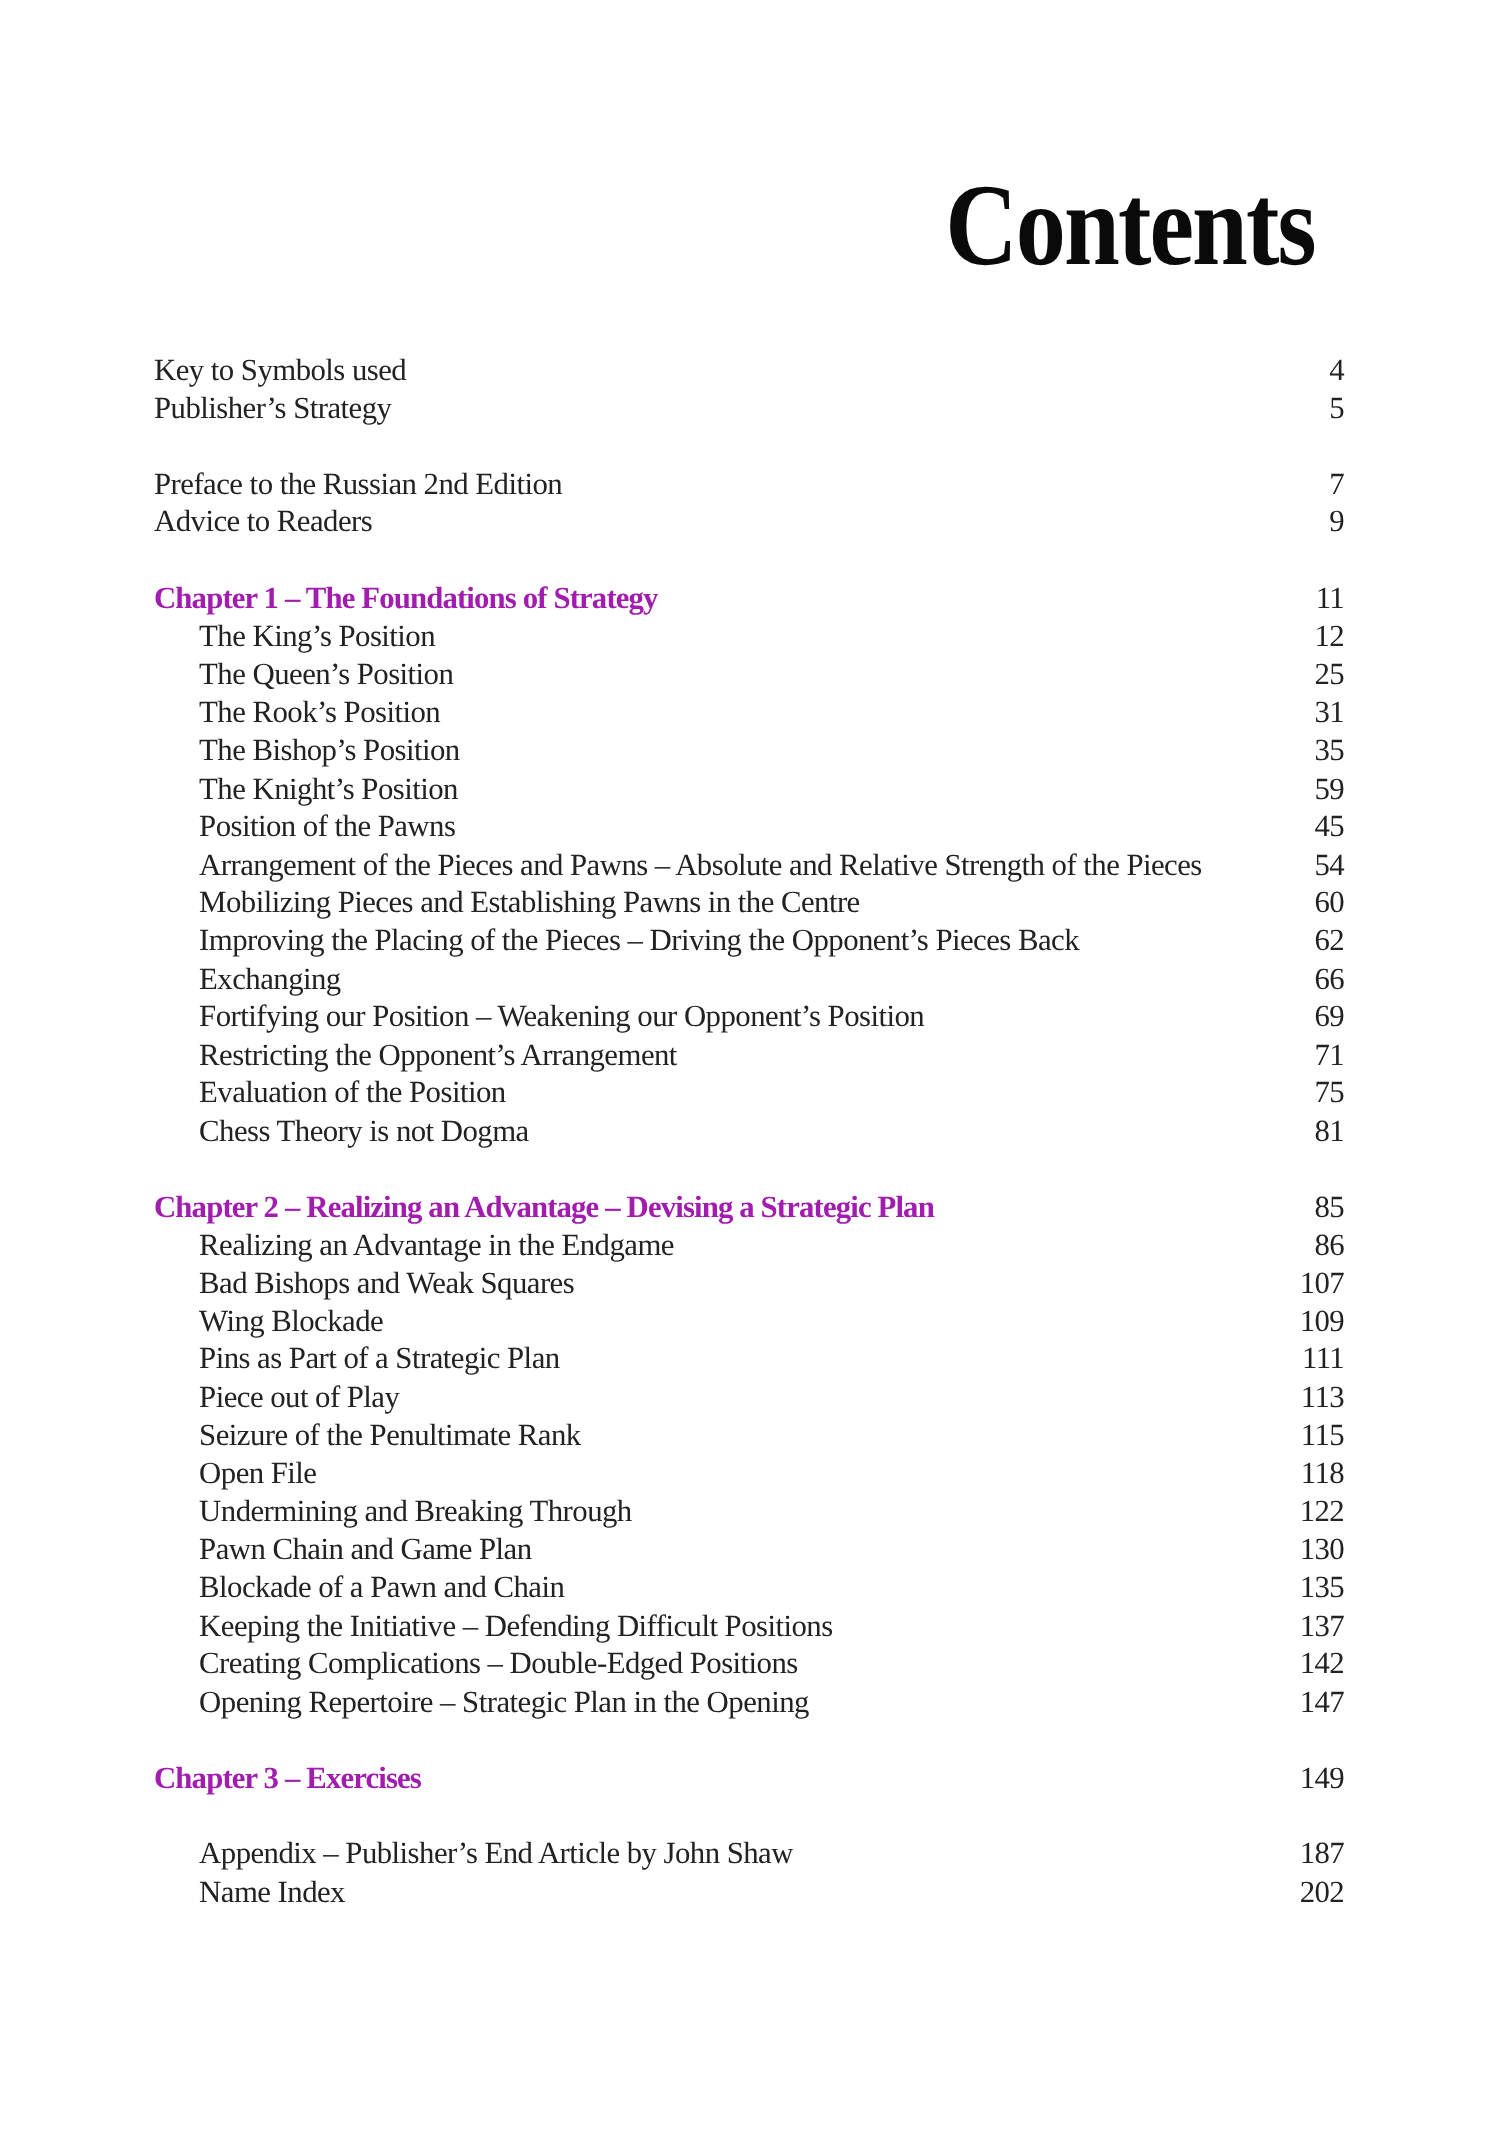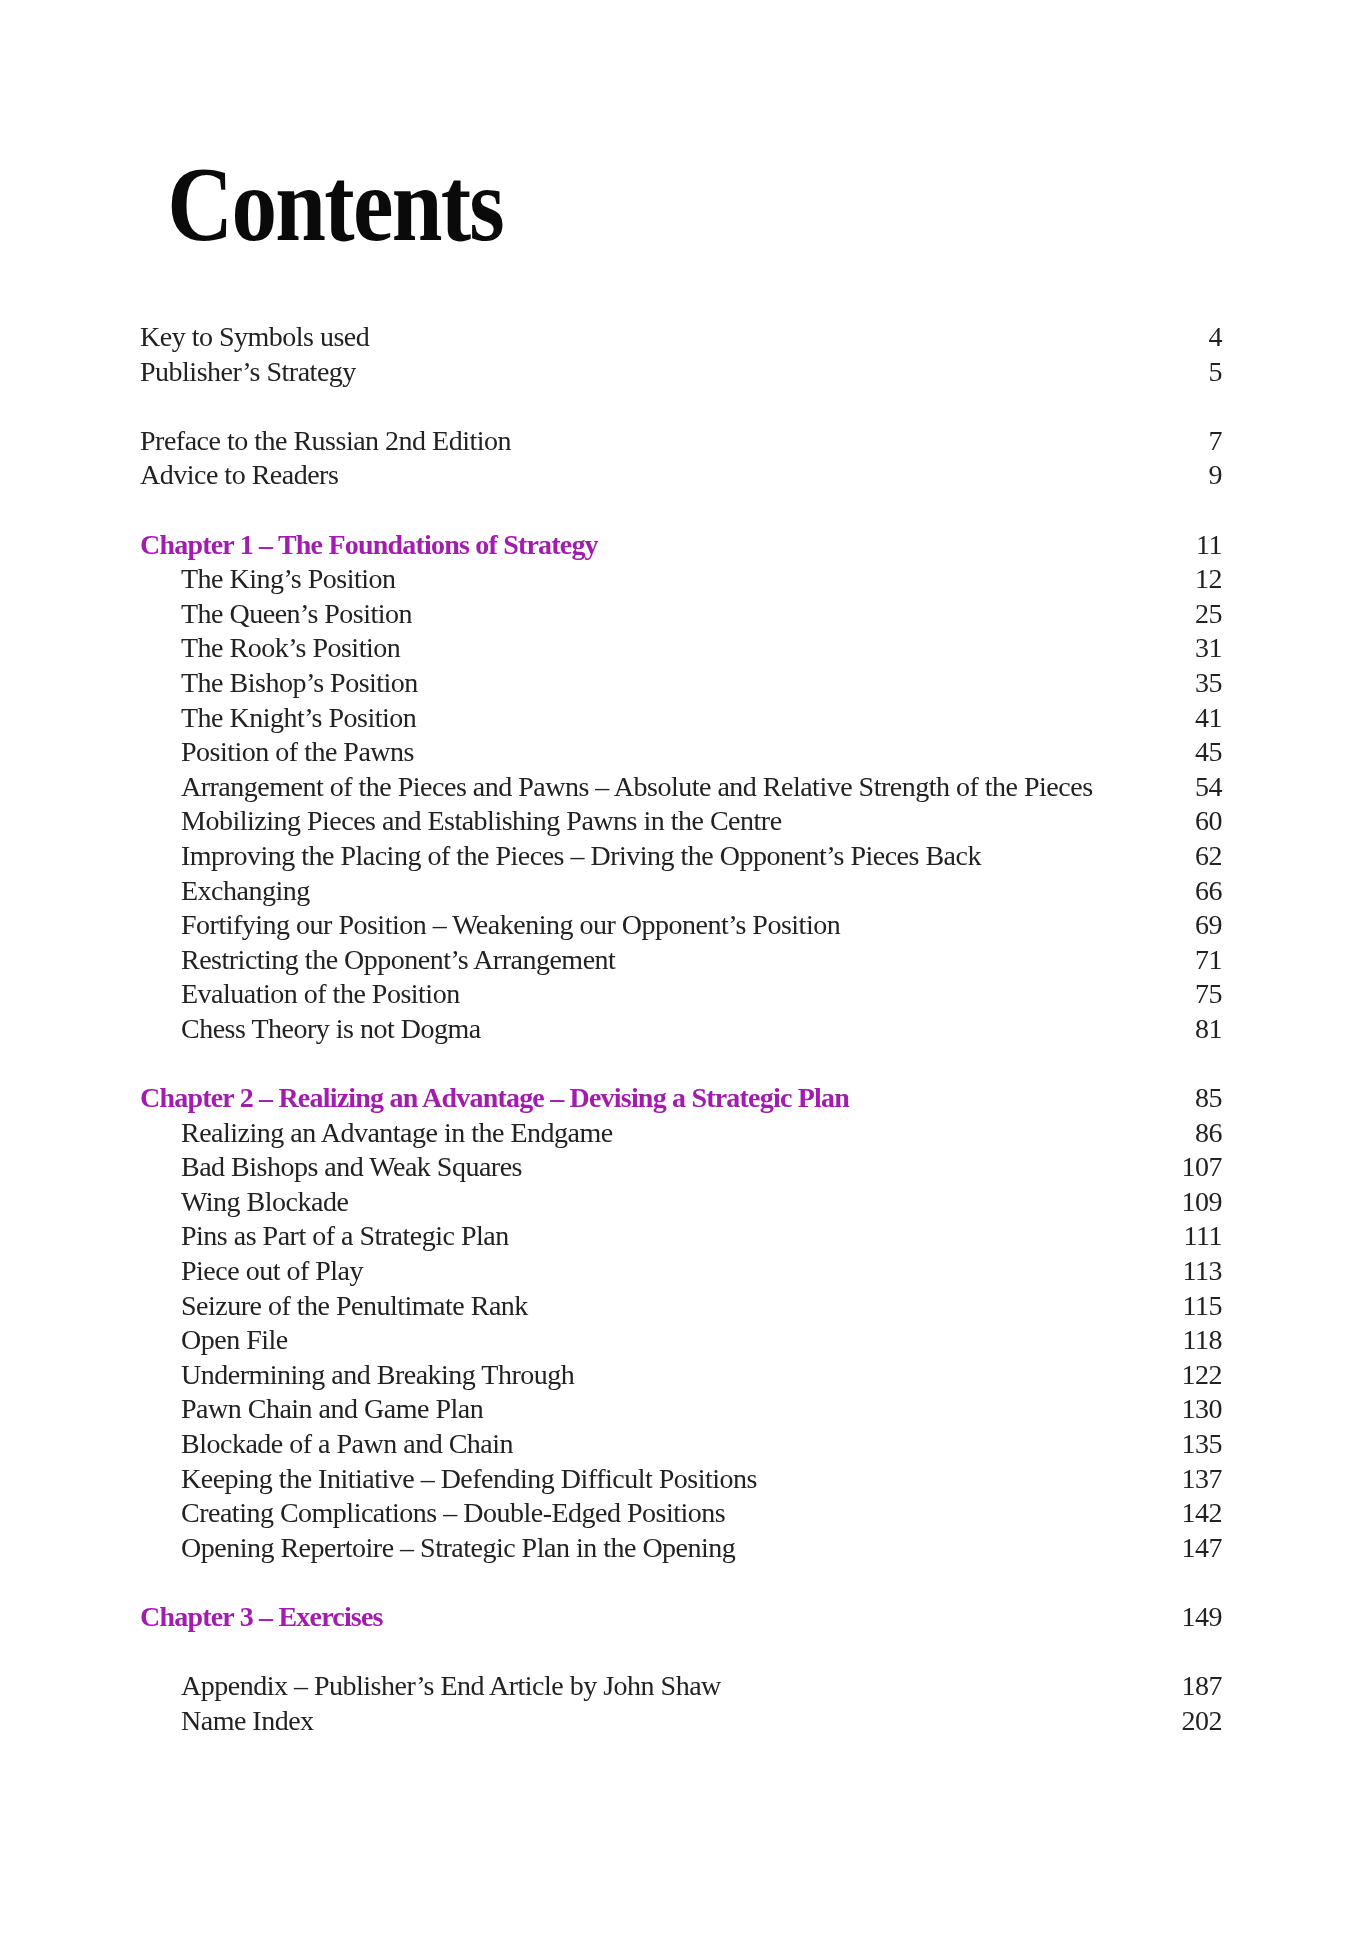--- a/index.html
+++ b/index.html
@@ -17,21 +17,21 @@
     width: 1362px;
     height: 1937px;
     background: #ffffff;
     color: #1c1c1c;
   }
 
   .title {
     margin-top: 152px;
     width: 1082px;            
     margin-left: 140px;
-    text-align: left;
+    text-align: right;
     font-size: 106px;
     line-height: 106px;
     font-weight: bold;
     color: #0a0a0a;
   }
   .title .title-inner {
     display: inline-block;
     transform: scaleX(0.86);
     transform-origin: center;
     letter-spacing: -2px;
@@ -121,21 +121,21 @@
         <div class="toc-row indent-1">
     <span class="label">The Rook’s Position</span>
     <span class="pagenum">31</span>
   </div>
         <div class="toc-row indent-1">
     <span class="label">The Bishop’s Position</span>
     <span class="pagenum">35</span>
   </div>
         <div class="toc-row indent-1">
     <span class="label">The Knight’s Position</span>
-    <span class="pagenum">41</span>
+    <span class="pagenum">59</span>
   </div>
         <div class="toc-row indent-1">
     <span class="label">Position of the Pawns</span>
     <span class="pagenum">45</span>
   </div>
         <div class="toc-row indent-1">
     <span class="label">Arrangement of the Pieces and Pawns – Absolute and Relative Strength of the Pieces</span>
     <span class="pagenum">54</span>
   </div>
         <div class="toc-row indent-1">

